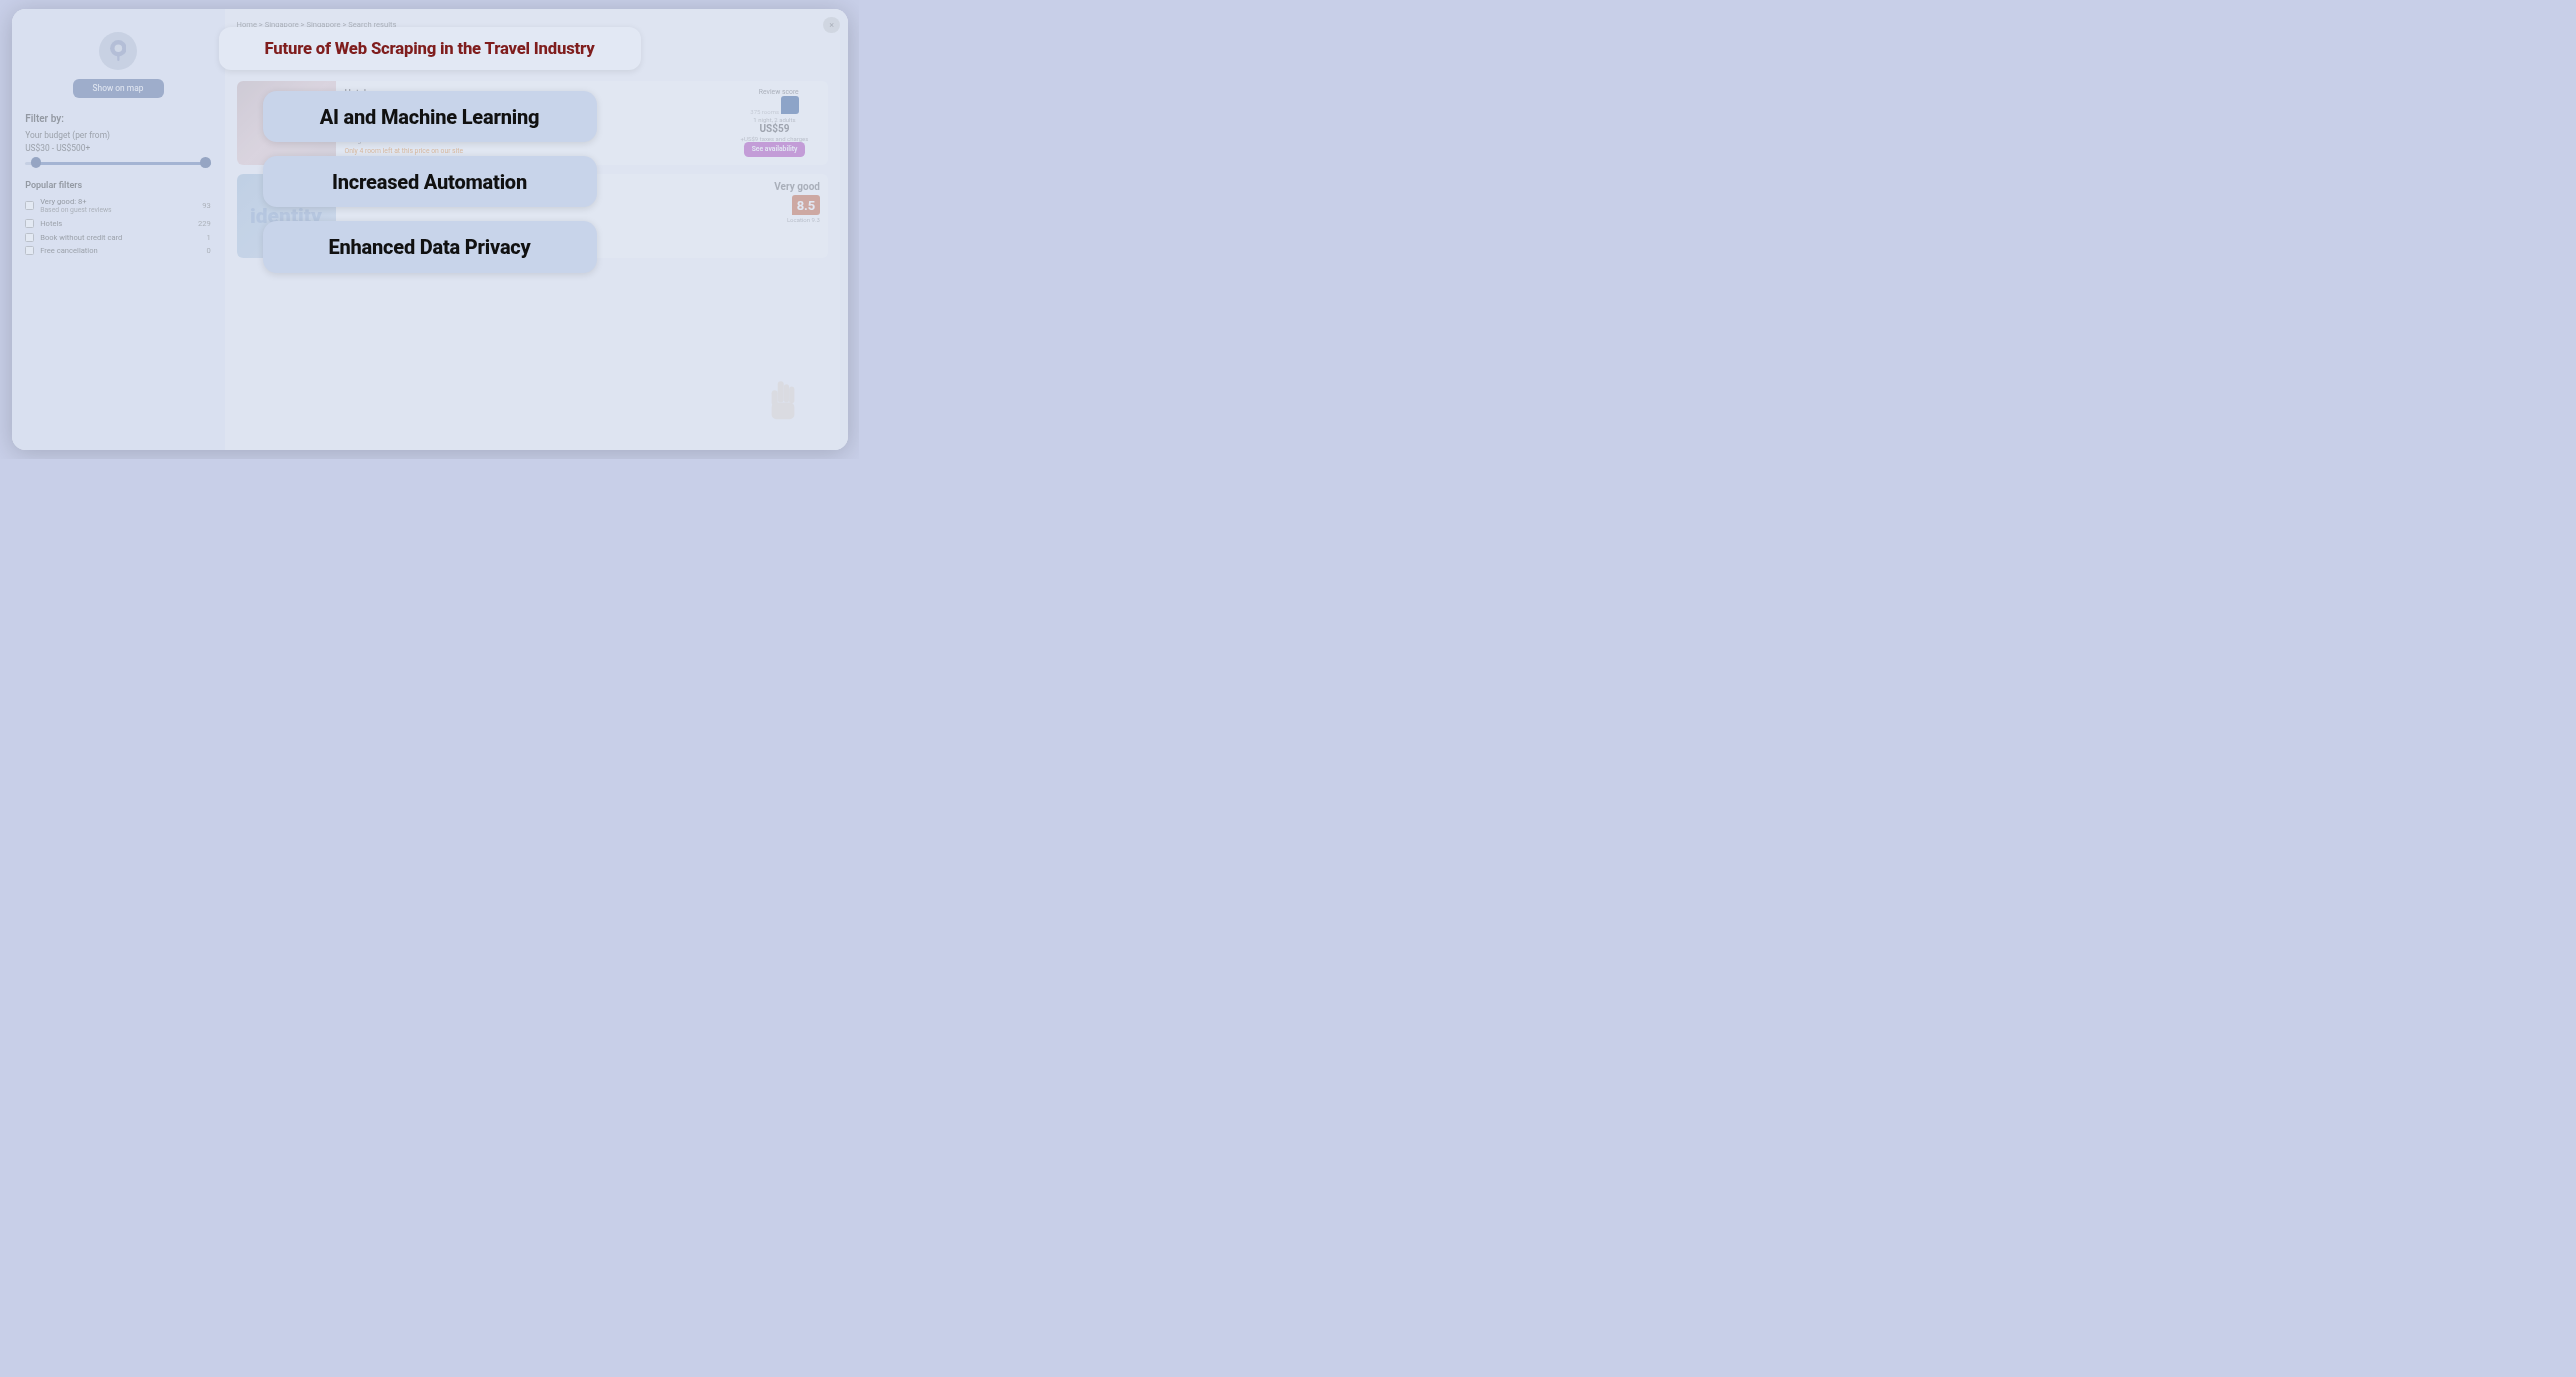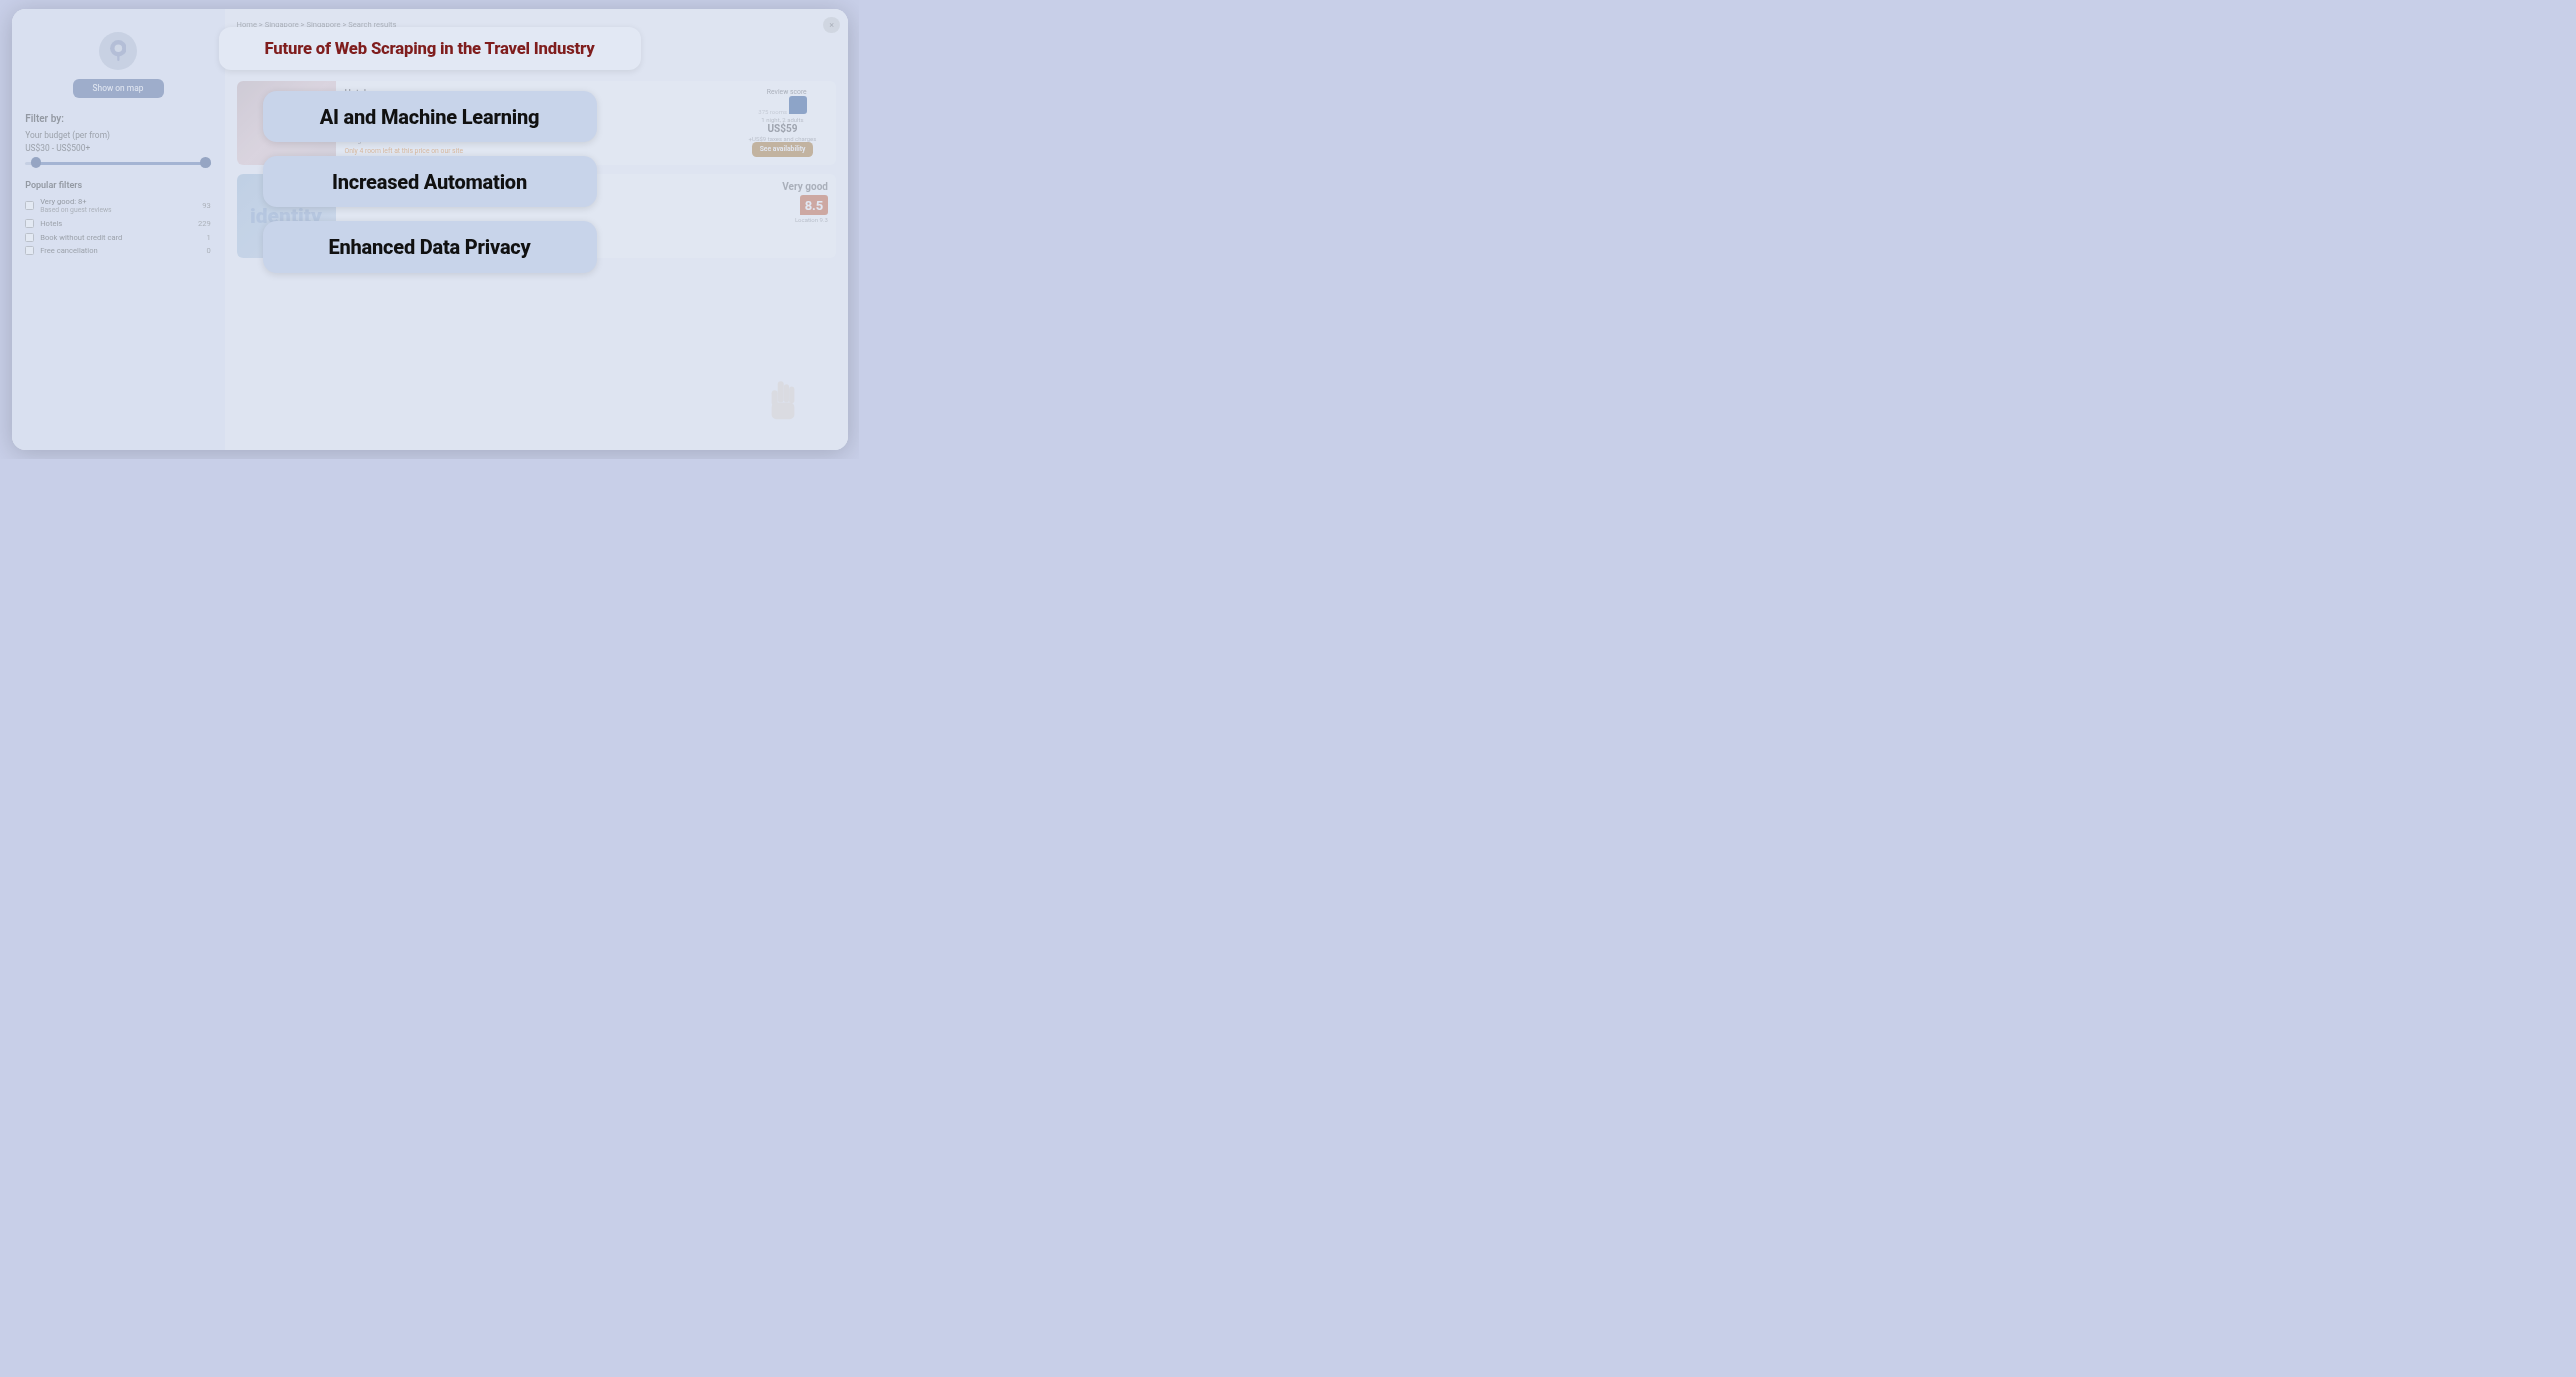--- a/index.html
+++ b/index.html
@@ -157,21 +157,21 @@
       margin-left: auto;
       color: #888;
       font-size: 7.6px;
     }
 
     
     .bg-main {
       position: absolute;
       left: 213px;
       top: 0;
-      right: 0;
+      right: 8px;
       height: 100%;
       background: #f4f6fc;
       padding: 10.6px 12px;
     }
 
     .bg-breadcrumb {
       font-size: 7.6px;
       color: #888;
       margin-bottom: 7.6px;
     }
@@ -279,21 +279,21 @@
       font-weight: 700;
       color: #333;
     }
 
     .bg-taxes {
       font-size: 6px;
       color: #888;
     }
 
     .bg-avail-btn {
-      background: #a16207;
+      background: #a21caf;
       color: #fff;
       border-radius: 4.6px;
       padding: 3.8px 7.6px;
       font-size: 6.8px;
       font-weight: 600;
     }
 
     
     .bg-hotel-card2 {
       background: #fff;

